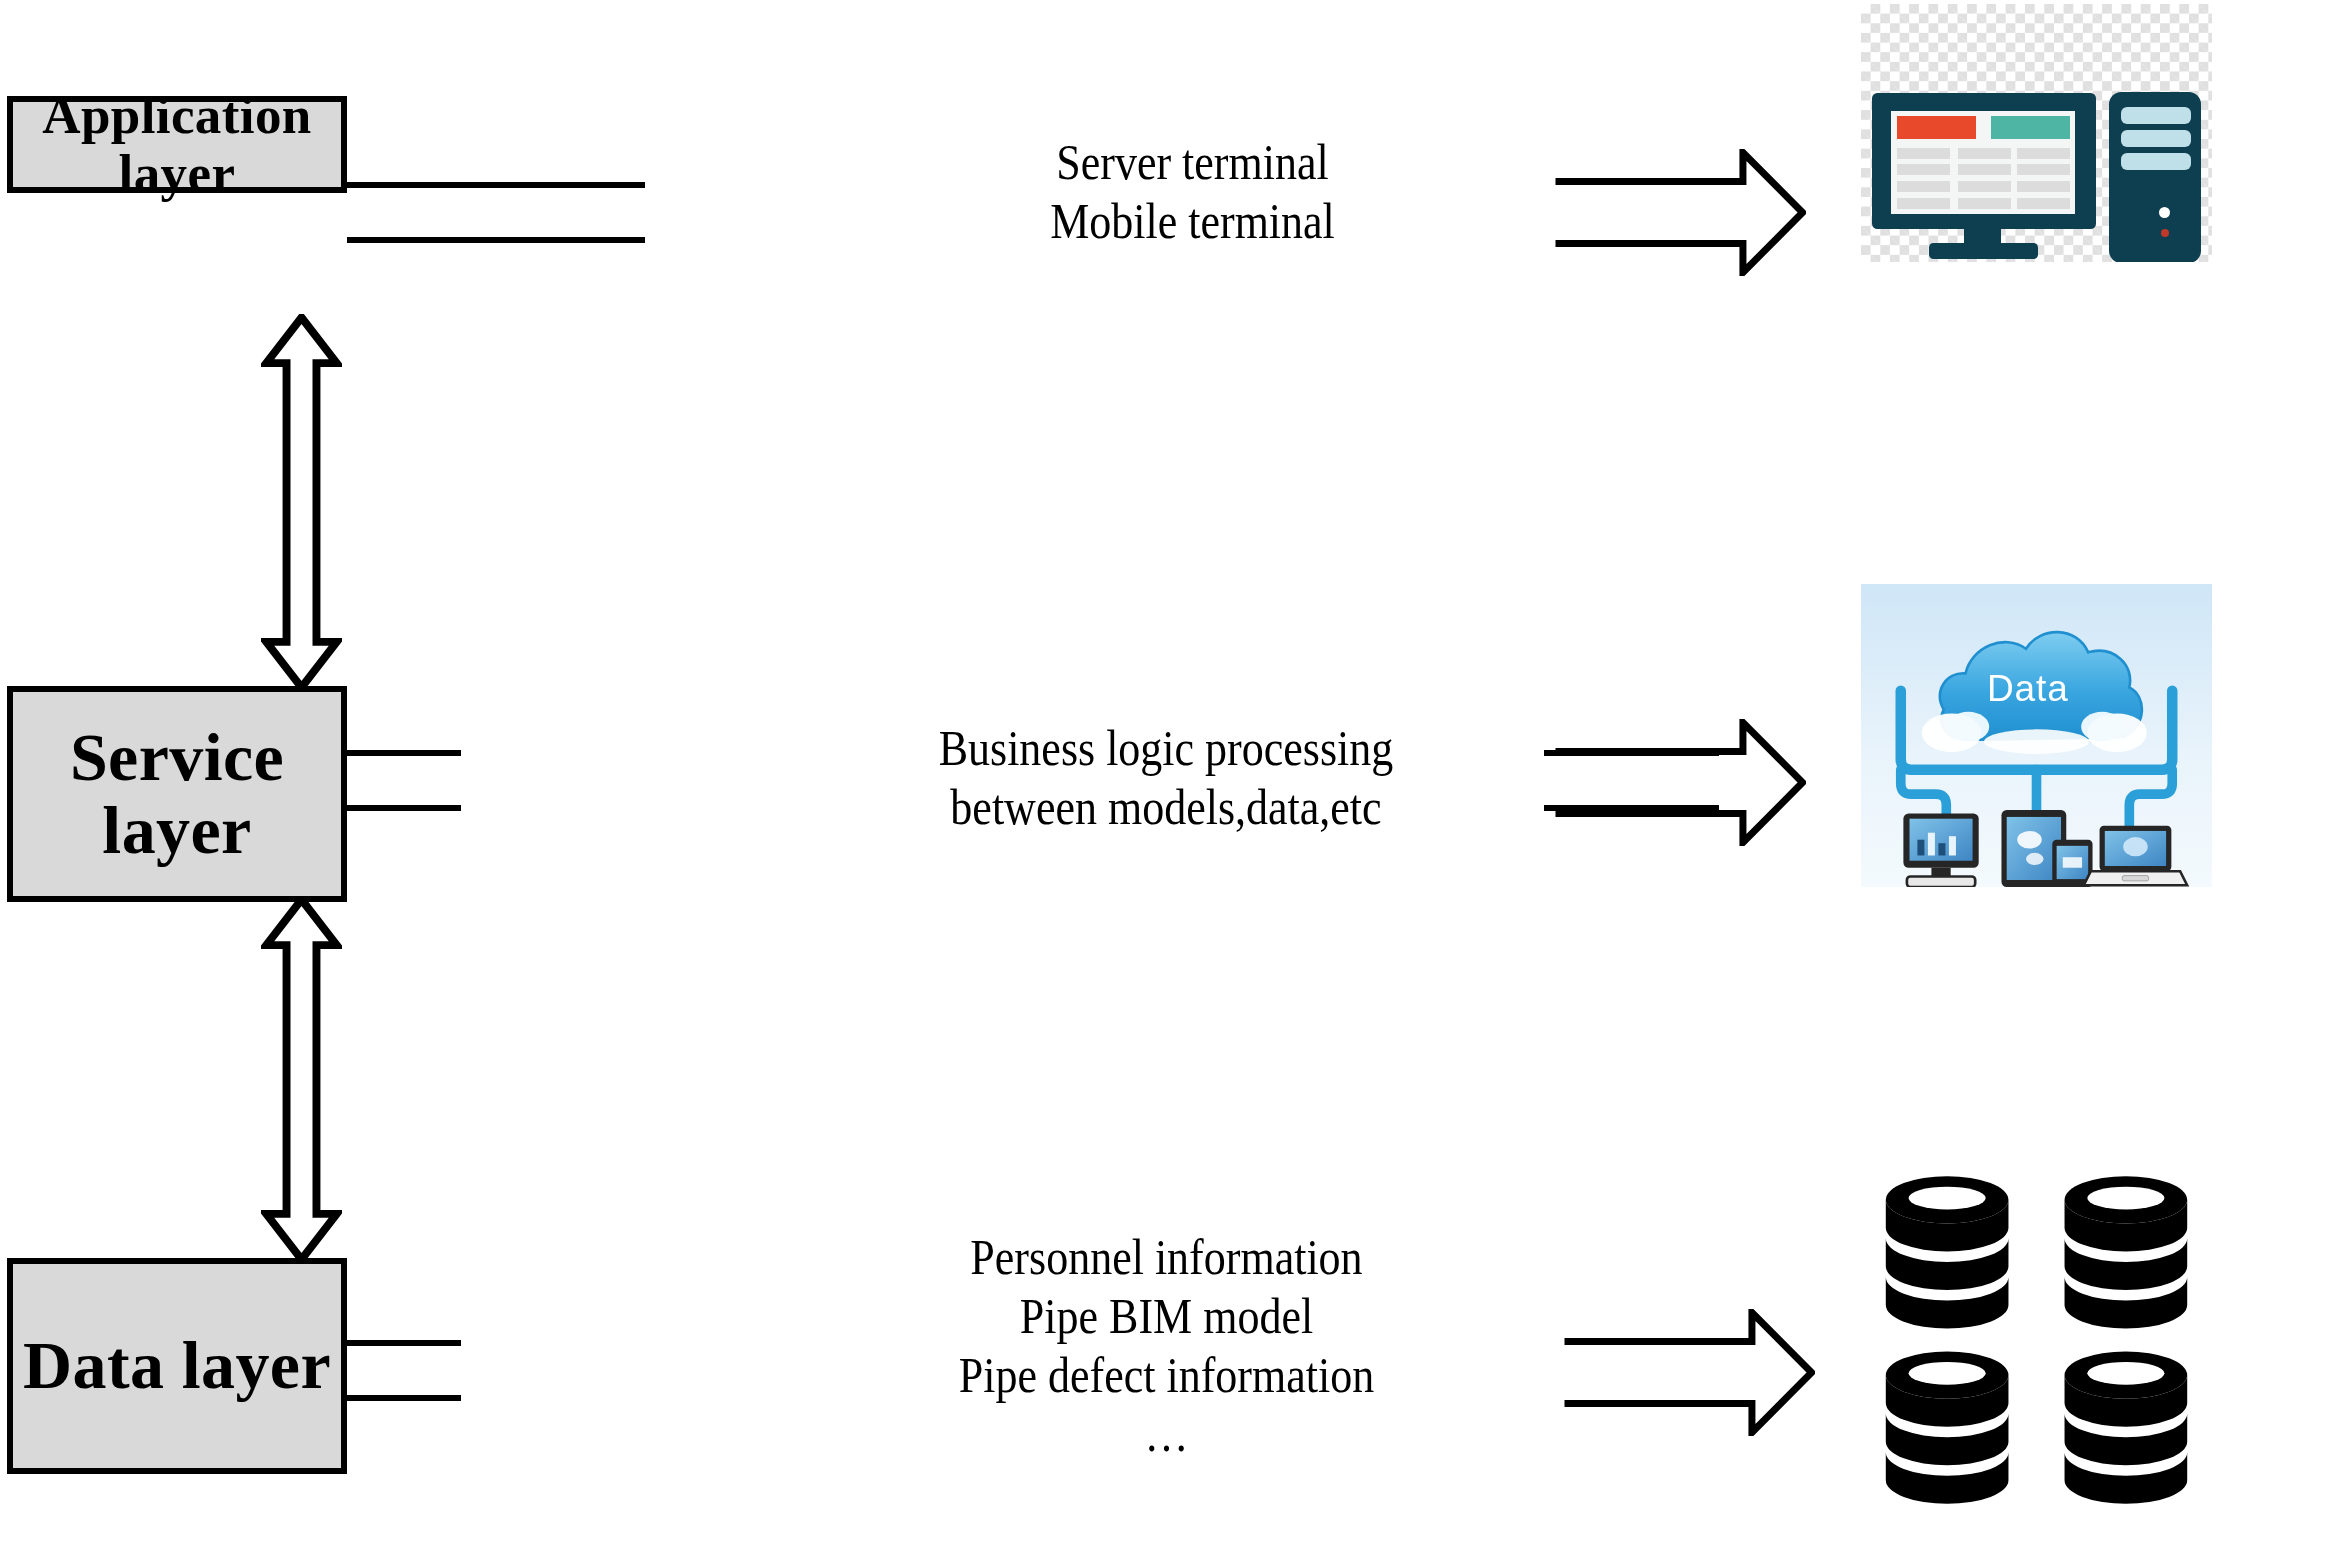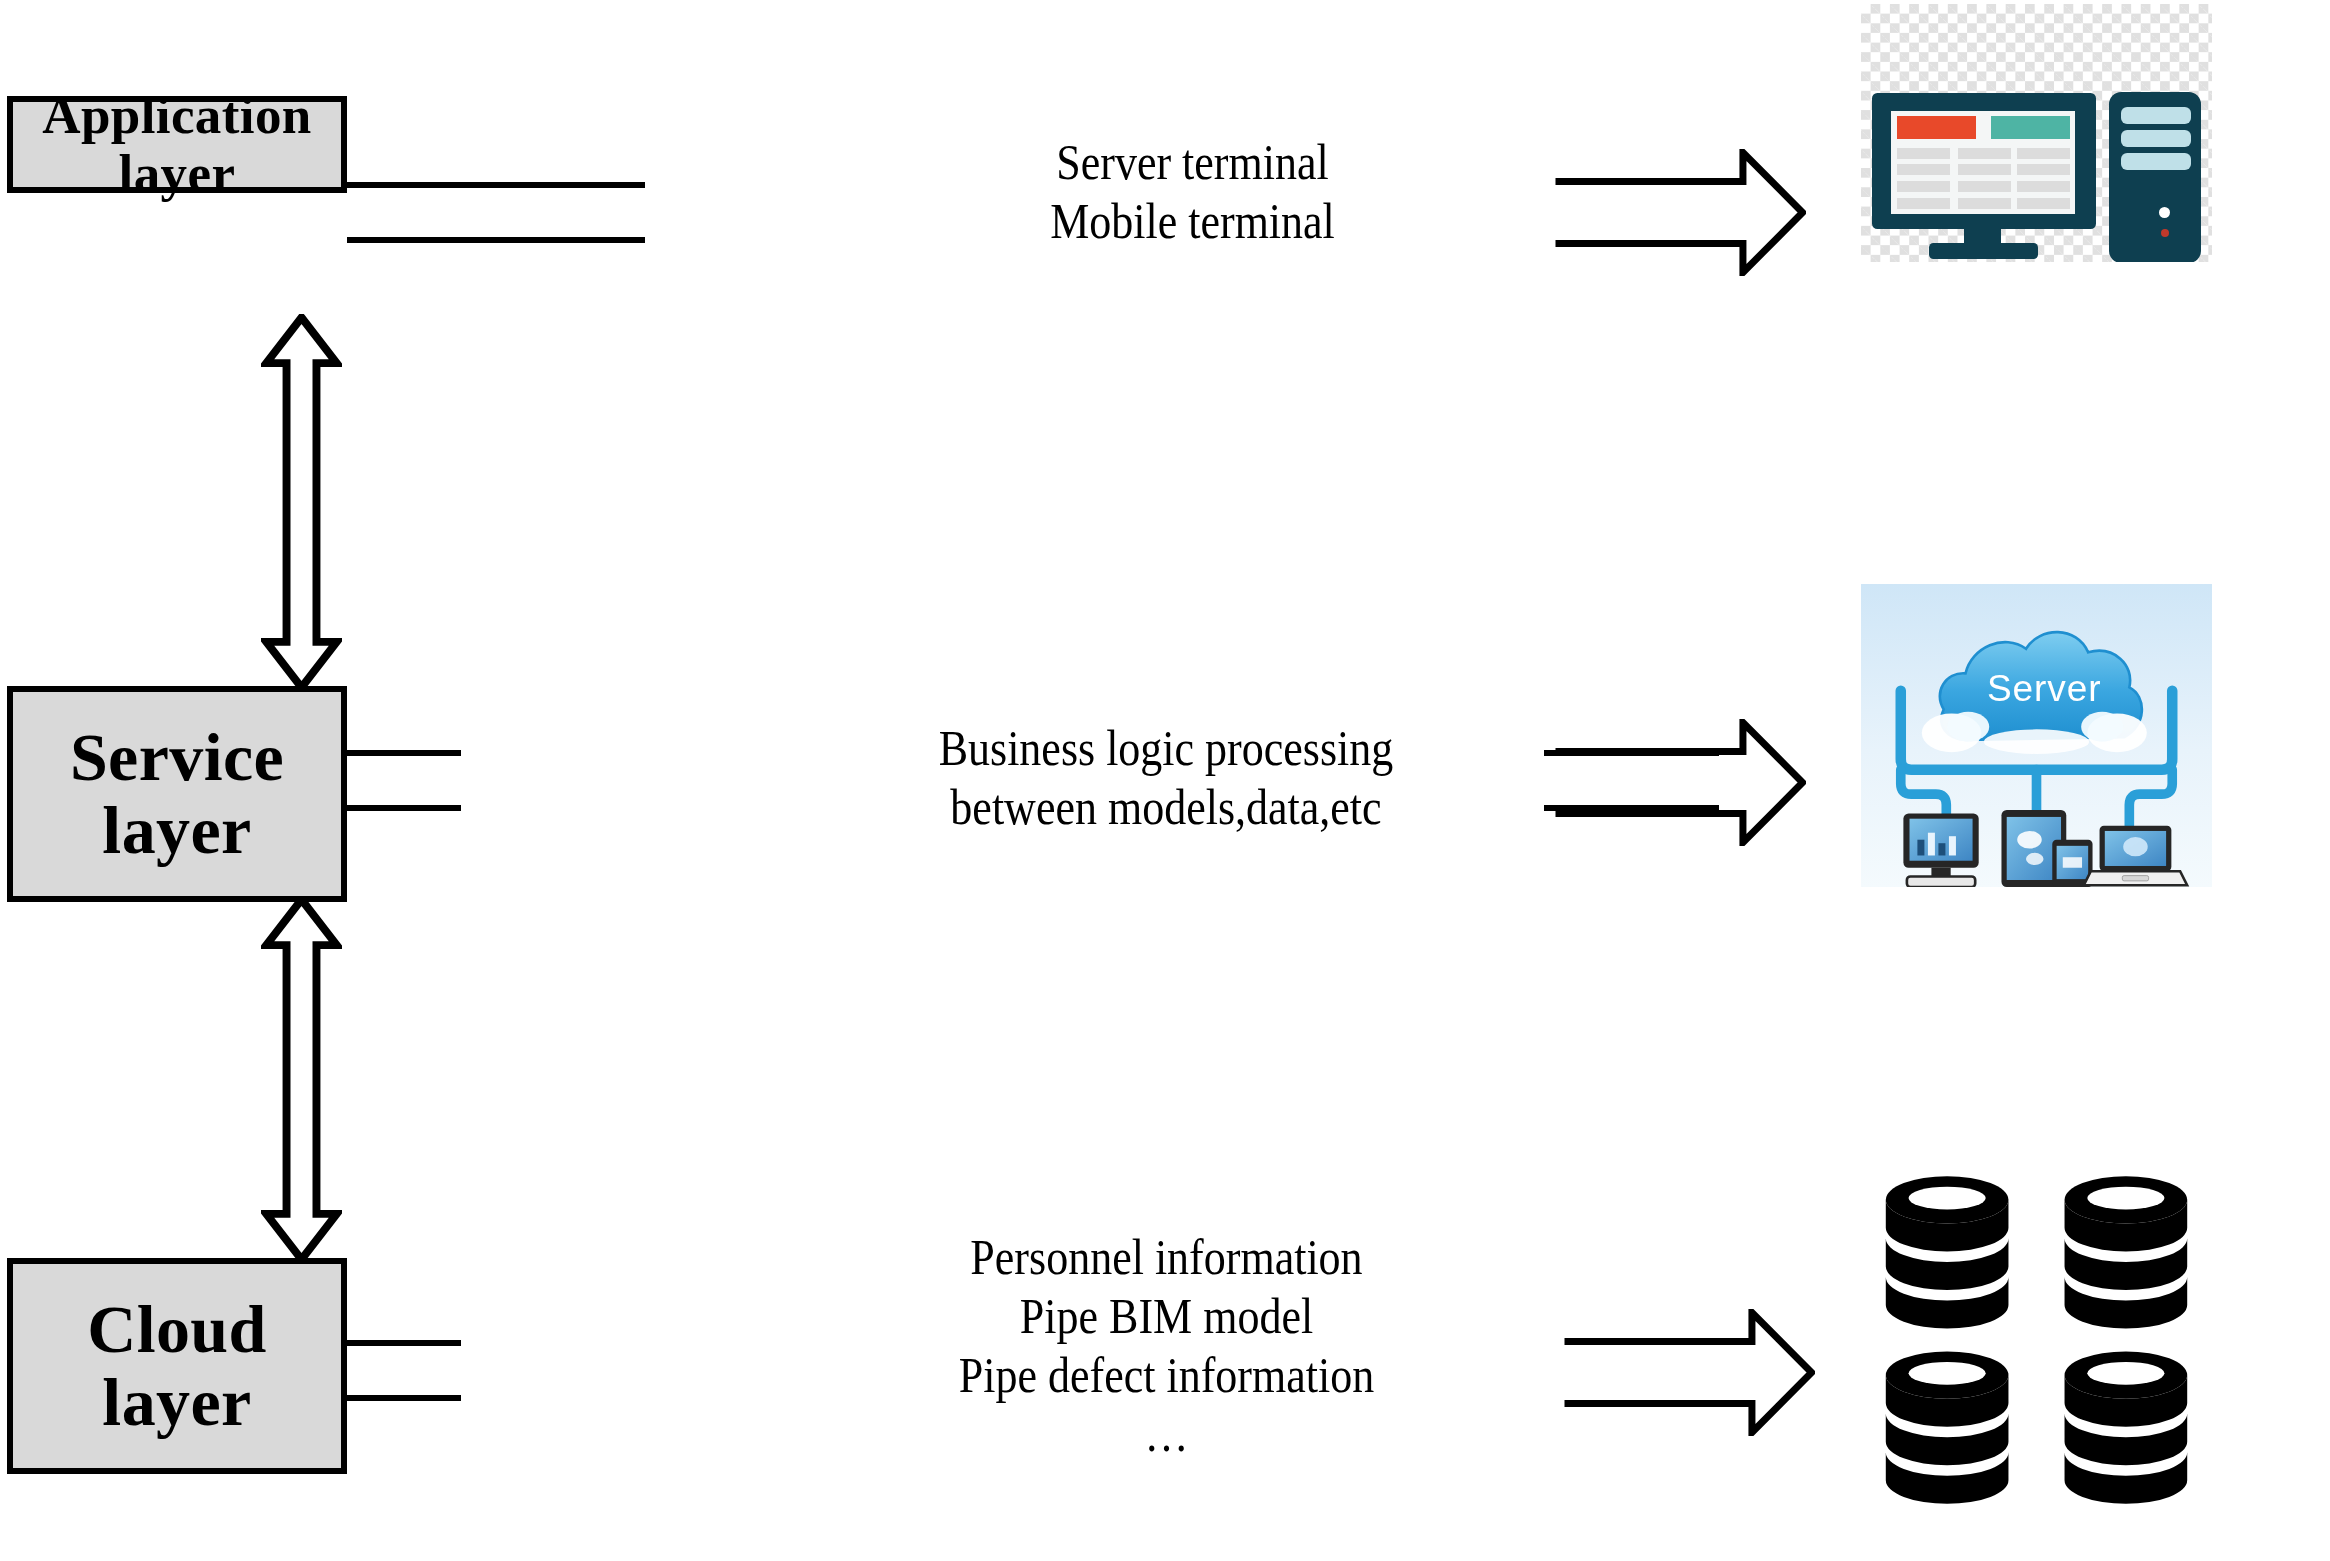--- a/index.html
+++ b/index.html
@@ -249,31 +249,31 @@
       <rect x="218" y="292" width="46" height="54" rx="5" fill="#262626"></rect>
       <rect x="223" y="299" width="36" height="38" fill="url(#scrGrad)"></rect>
       <rect x="230" y="312" width="22" height="12" fill="#ffffff" opacity="0.85"></rect>
 
       <rect x="272" y="276" width="82" height="52" rx="5" fill="#262626"></rect>
       <rect x="278" y="282" width="70" height="40" fill="url(#scrGrad)"></rect>
       <ellipse cx="313" cy="300" rx="14" ry="11" fill="#cfe8fa" opacity="0.9"></ellipse>
       <path d="M262,328 L364,328 L372,344 L254,344 Z" fill="#f0f0f0" stroke="#262626" stroke-width="3"></path>
       <rect x="298" y="333" width="30" height="6" rx="2" fill="#d8d8d8" stroke="#9a9a9a" stroke-width="1"></rect>
     </svg>
-    <div class="cloud-label" style="left:126px; top:84px;">Server</div>
+    <div class="cloud-label" style="left:126px; top:84px;">Data</div>
   </div>
 
   <div class="double-arrow-v" style="left:261px; top:896px; width:81px; height:367px;">
     <svg viewBox="0 0 92 418" preserveAspectRatio="none">
       <path d="M46,4 L86,56 L63,56 L63,362 L86,362 L46,414 L6,362 L29,362 L29,56 L6,56 Z" fill="#ffffff" stroke="#000000" stroke-width="9" stroke-linejoin="miter"></path>
     </svg>
   </div>
 
   <div class="layer-box" id="box-data">
-    <div class="layer-box-label">Cloud layer</div>
+    <div class="layer-box-label">Data layer</div>
   </div>
 
   <div class="conn-line" style="left:347px; top:1340px; width:114px;"></div>
   <div class="conn-line" style="left:347px; top:1395px; width:114px;"></div>
 
   <div class="desc-text" style="left:772px; top:1228px; width:789px;">Personnel information
 Pipe BIM model
 Pipe defect information
 …</div>
 

